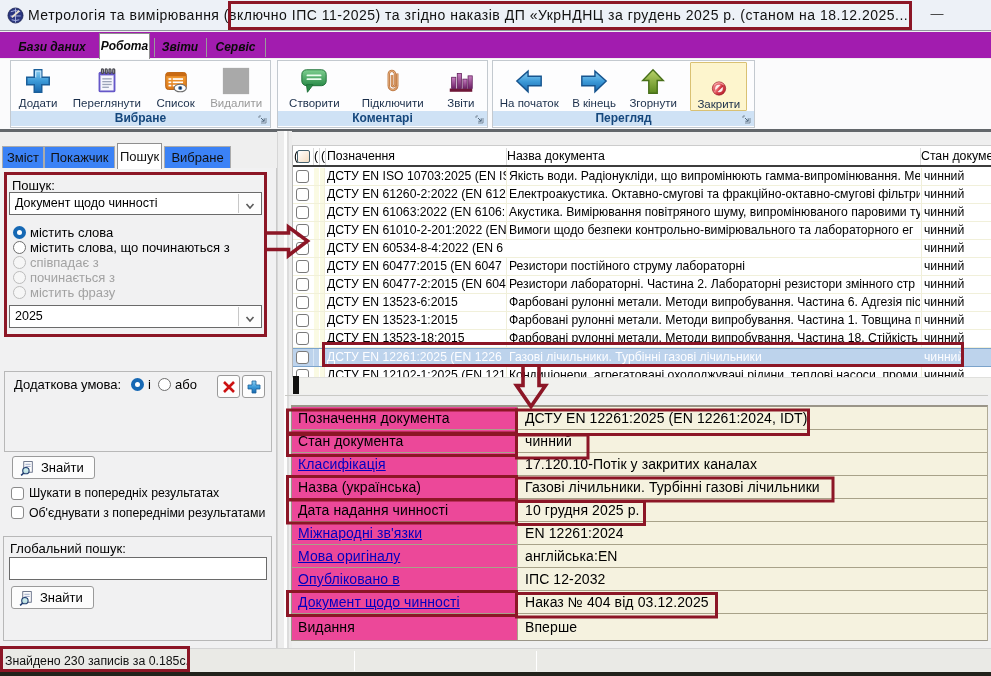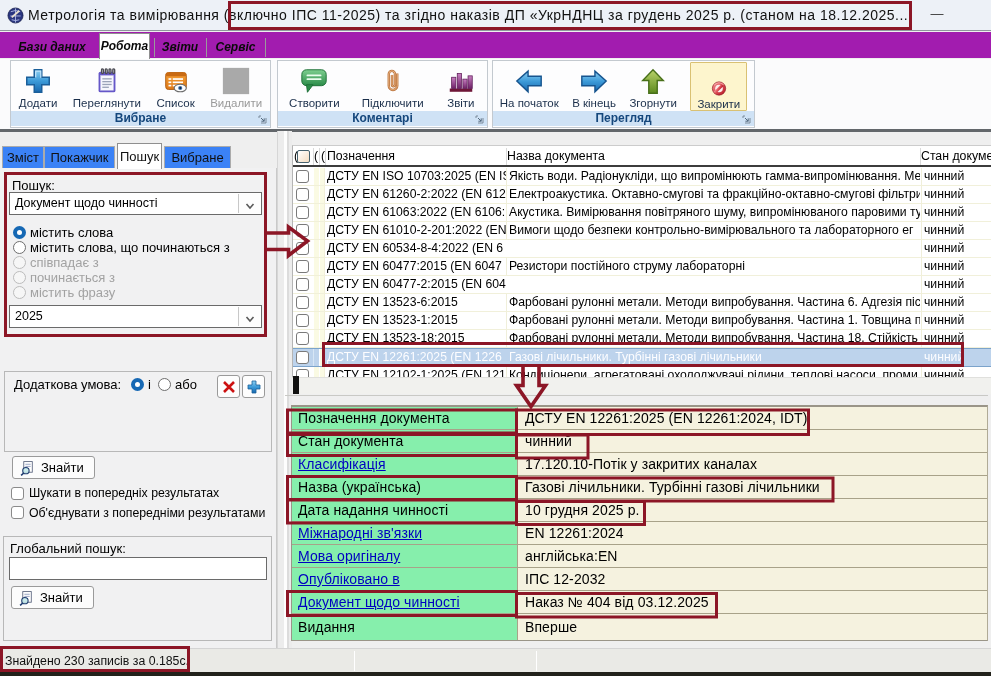--- a/index.html
+++ b/index.html
@@ -94,21 +94,21 @@
   .trow.selected .row-check { background:#fff; }
   #hscroll { left:292px; top:377px; width:699px; height:17px; background:#f1f1ee; border-top:1px solid #e0e0dd; }
   #hscroll-thumb { left:1px; top:-2px; width:6px; height:18px; background:#111; }
 
   
   #details { left:291px; top:405px; width:697px; height:236px; border-top:2px solid #9a9588; border-left:1px solid #9a9588; border-right:1px solid #b0ab96; border-bottom:1px solid #9a9588; background:#f5f2df; }
   #details-topline { left:285px; top:395px; width:703px; height:1px; background:#c9c9c5; }
   .drow { position:relative; width:695px; height:23px; border-bottom:1px solid #a8a289; }
   .drow:first-child { height:23px; }
   .drow:last-child { height:26px; border-bottom:none; }
-  .dlabel { position:absolute; left:0; top:0; bottom:0; width:226px; background:#86efac; border-right:1px solid #a8a289; }
+  .dlabel { position:absolute; left:0; top:0; bottom:0; width:226px; background:#ec4899; border-right:1px solid #a8a289; }
   .dlabel span, .dvalue span { position:absolute; left:6px; top:50%; transform:translateY(-50%); font-size:14px; letter-spacing:0.1px; white-space:nowrap; }
   .dvalue { position:absolute; left:226px; top:0; bottom:0; right:0; }
   .dvalue span { left:7px; }
   .drow.link .dlabel span { color:#0000c0; text-decoration:underline; }
 
   
   #statusbar { left:0; top:648px; width:991px; height:24px; background:#eaeae6; border-top:1px solid #d4d4d4; }
   #status-text { position:absolute; left:5px; top:5px; font-size:12.3px; color:#111; }
   .ssep { position:absolute; top:2px; width:1px; height:20px; background:#9a9a9a; border-right:1px solid #fff; }
   #bottomstrip { left:0; top:672px; width:991px; height:4px; background:#22221b; }
@@ -529,20 +529,21 @@
     <span class="tcell tc-name">Резистори постійного струму лабораторні</span>
     <span class="tcell tc-status">чинний</span>
   </div>
       <div class="trow">
     <span class="tcell tc-check">
           <span class="row-check"></span>
         </span>
     <span class="tcell tc-a"></span>
     <span class="tcell tc-b"></span>
     <span class="tcell tc-desig">ДСТУ EN 60477-2:2015 (EN 604</span>
+    <span class="tcell tc-name">Резистори лабораторні. Частина 2. Лабораторні резистори змінного стр</span>
     <span class="tcell tc-status">чинний</span>
   </div>
       <div class="trow">
     <span class="tcell tc-check">
           <span class="row-check"></span>
         </span>
     <span class="tcell tc-a"></span>
     <span class="tcell tc-b"></span>
     <span class="tcell tc-desig">ДСТУ EN 13523-6:2015</span>
     <span class="tcell tc-name">Фарбовані рулонні метали. Методи випробування. Частина 6. Адгезія піс</span>

